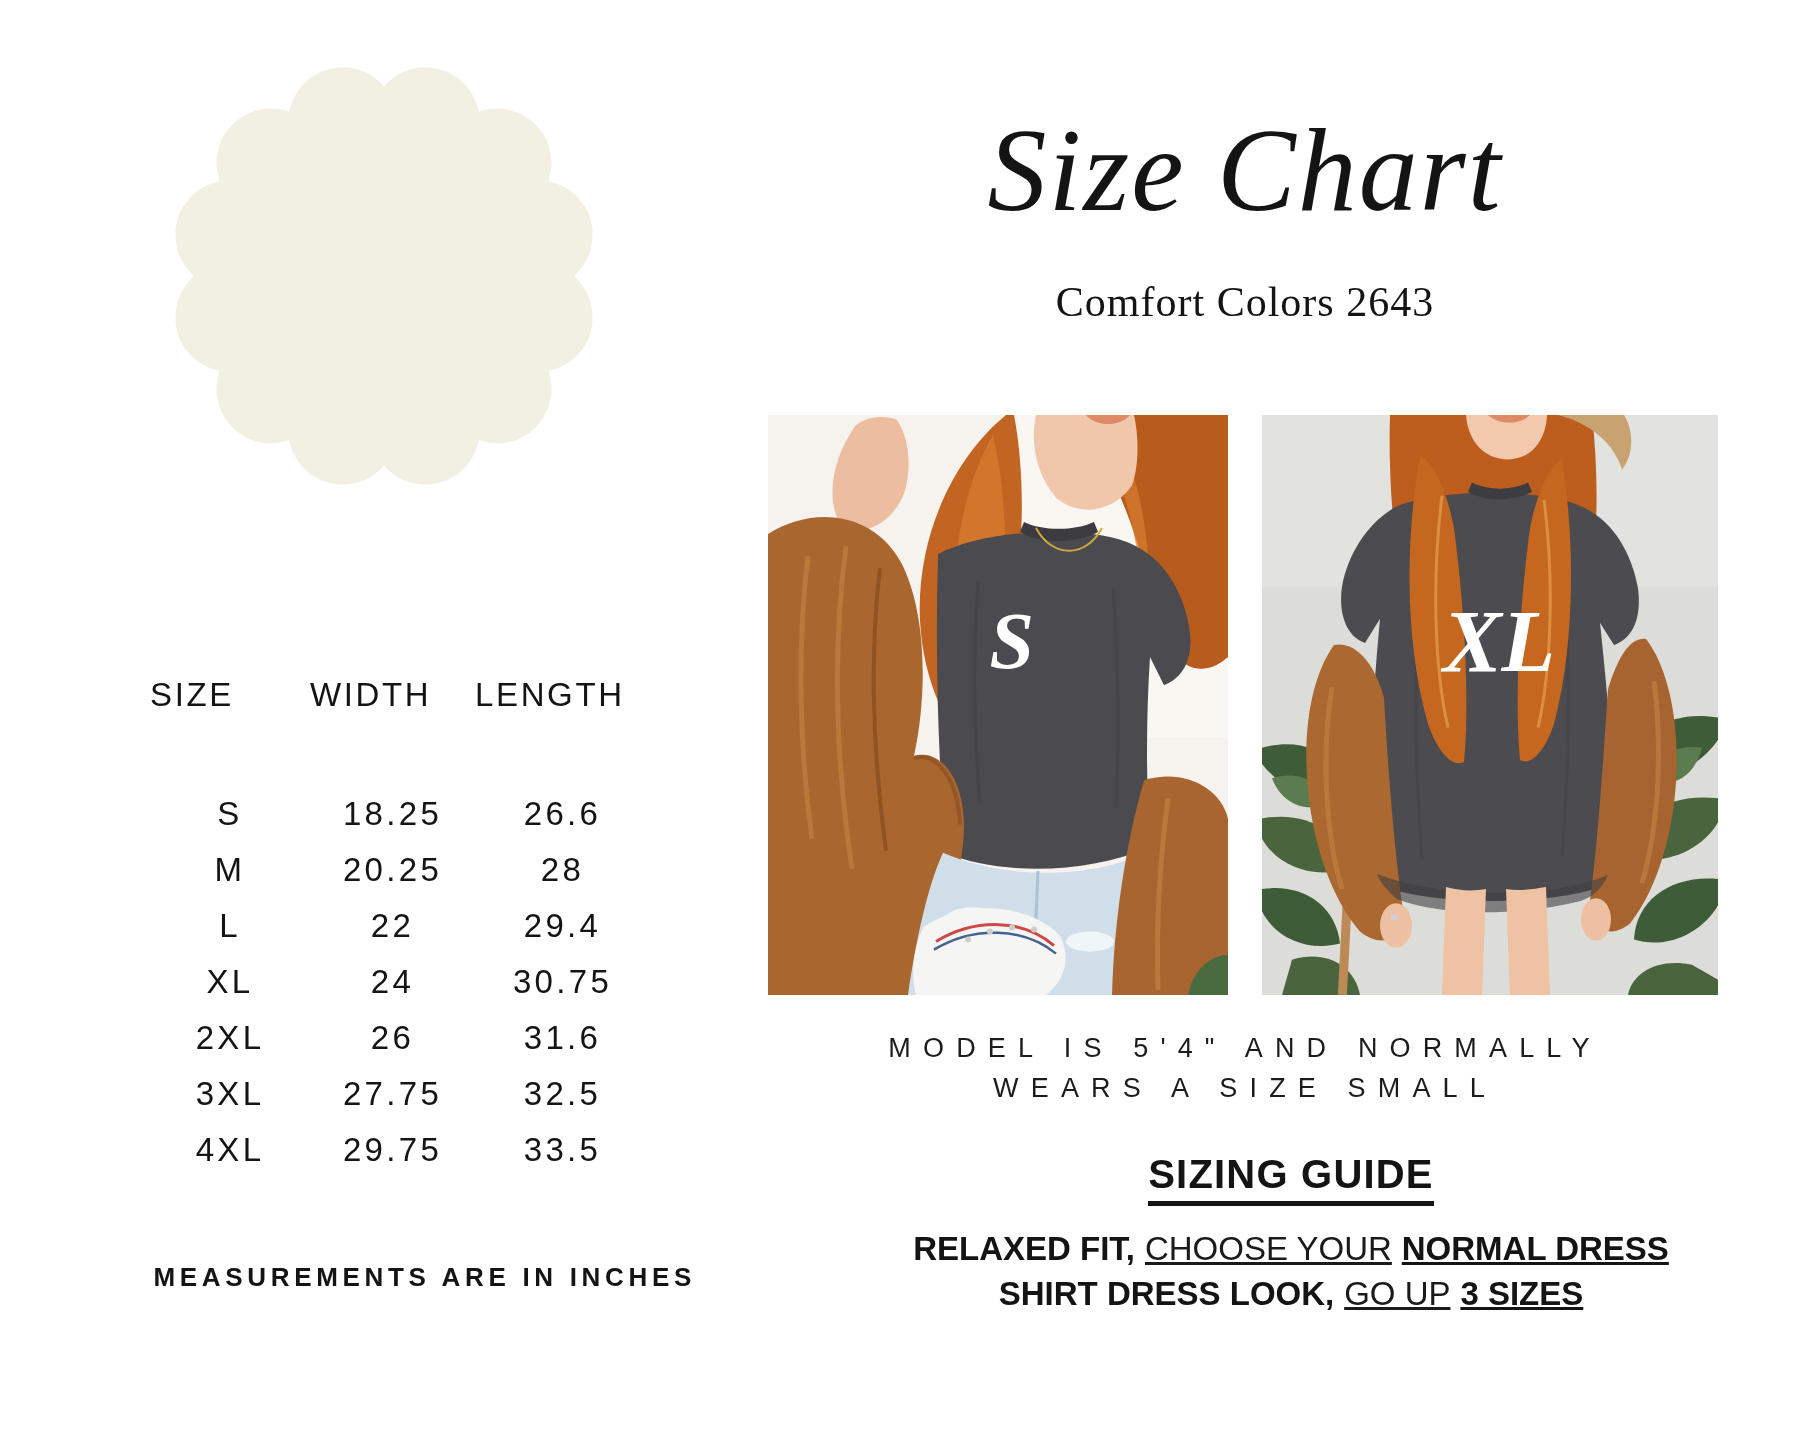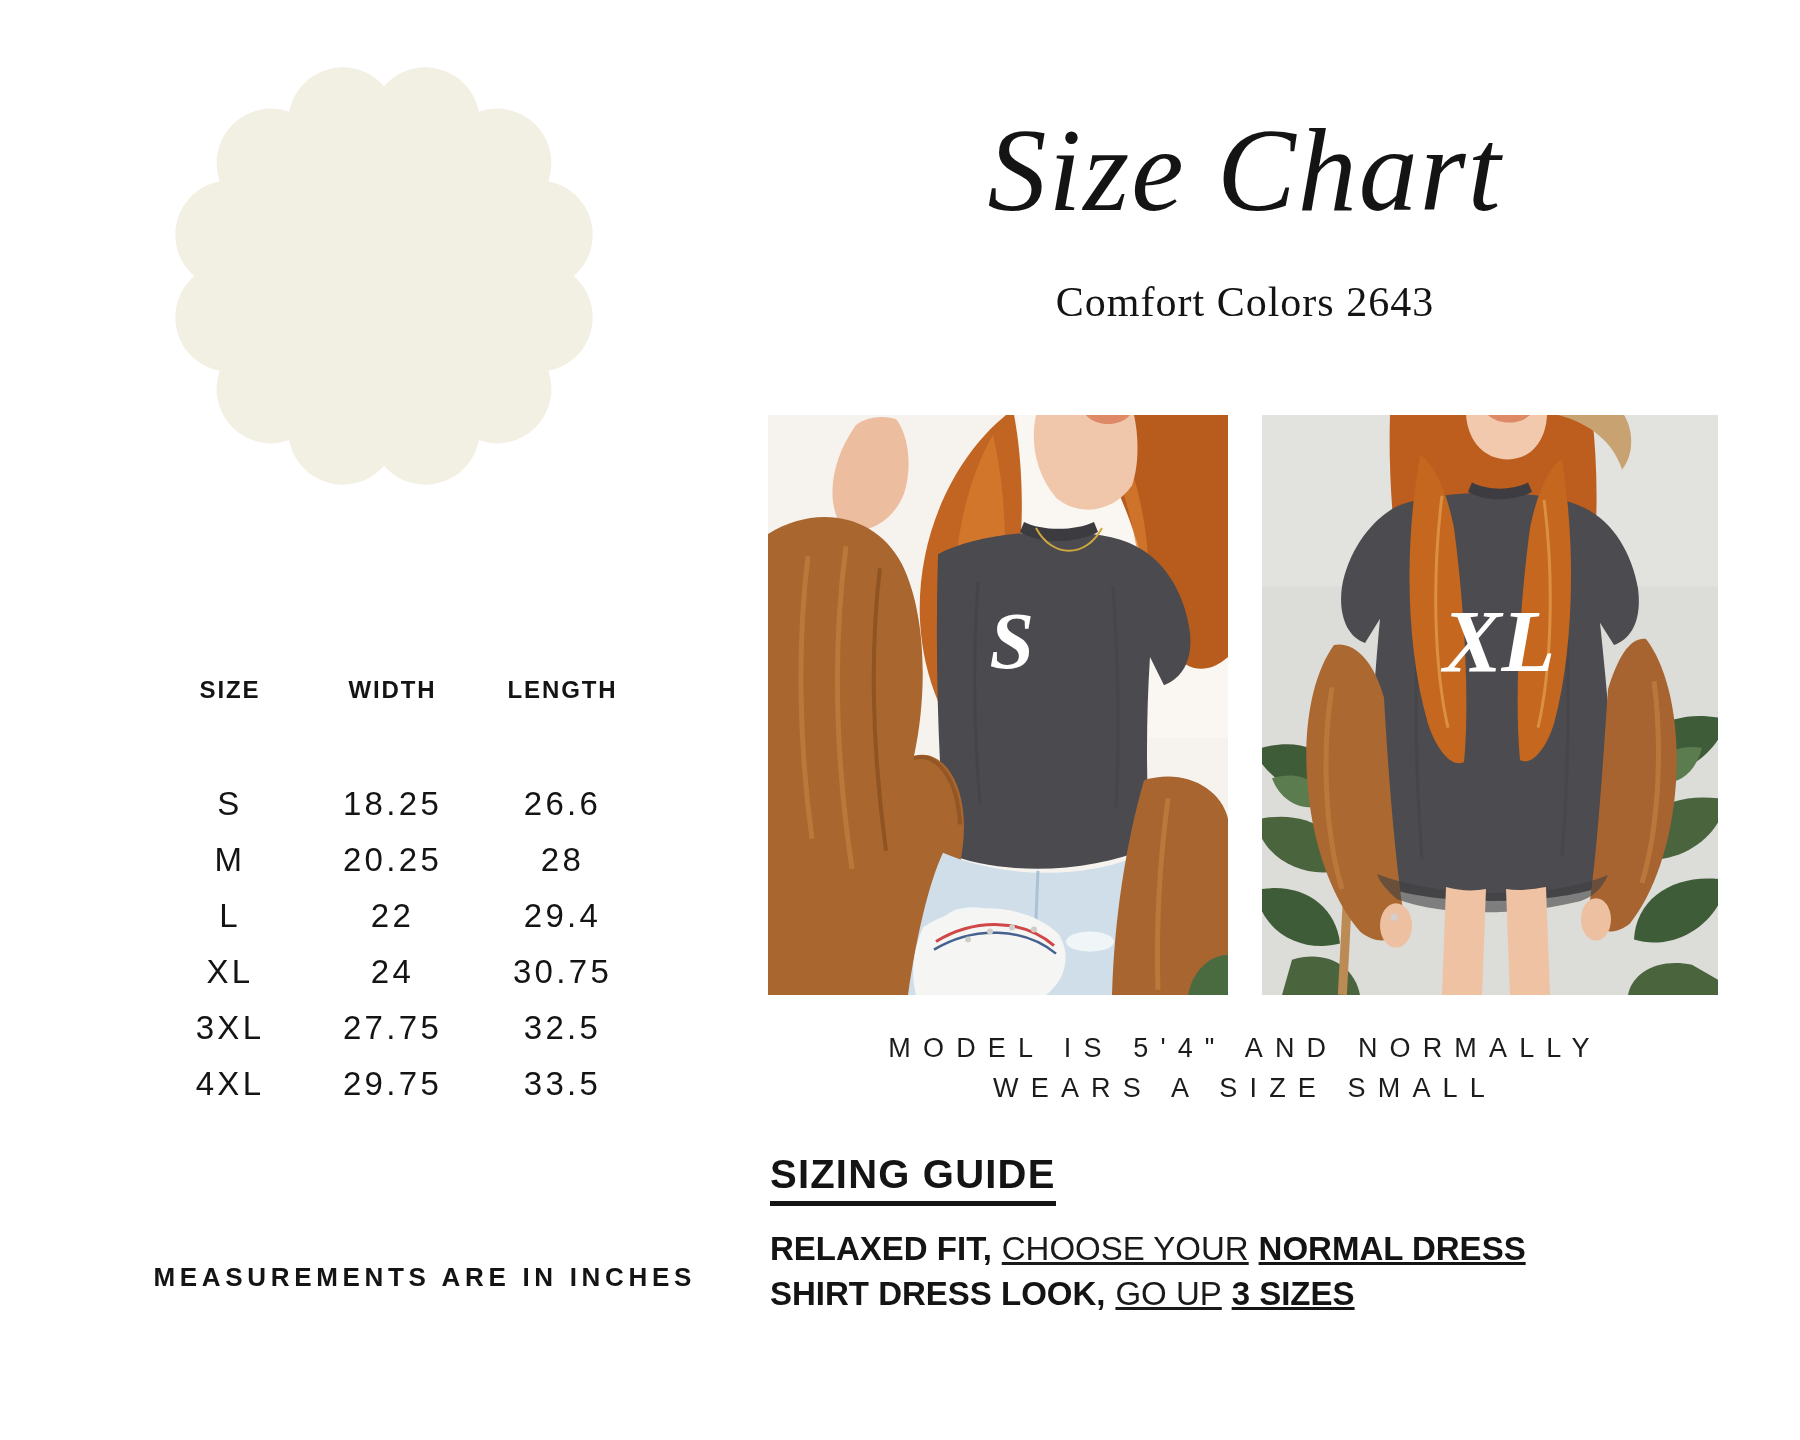--- a/index.html
+++ b/index.html
@@ -12,22 +12,22 @@
   }
   .canvas { position: absolute; inset: 0; }
 
   
   .blob { position: absolute; left: 166px; top: 58px; width: 436px; height: 436px; }
 
   
   .size-table { position: absolute; left: 150px; top: 676px; width: 500px; }
   .table-head {
     display: grid; grid-template-columns: 160px 165px 175px;
-    font-weight: 700; font-size: 24px; letter-spacing: 0.08em;
-    text-align: center;
+    font-weight: 400; font-size: 33px; letter-spacing: 0.08em;
+    text-align: left;
   }
   .table-rows { margin-top: 72px; }
   .table-row {
     display: grid; grid-template-columns: 160px 165px 175px;
     height: 56px; align-items: center;
     font-size: 33px; letter-spacing: 0.1em; font-weight: 400;
     text-align: center;
   }
   .table-footnote {
     position: absolute; left: 150px; top: 1262px; width: 546px;
@@ -64,21 +64,21 @@
   .photo-xl .shirt-letter { left: 52%; top: 39%; font-size: 88px; }
 
   .photo-caption {
     position: absolute; left: 770px; top: 1028px; width: 950px;
     text-align: center; font-size: 27px; font-weight: 400;
     letter-spacing: 0.45em; line-height: 40px; color: #1c1c1c;
     white-space: nowrap;
   }
 
   
-  .sizing-guide { position: absolute; left: 770px; top: 1152px; width: 950px; }
+  .sizing-guide { position: absolute; left: 816px; top: 1152px; width: 950px; text-align: center; }
   .guide-heading {
     display: inline-block; font-size: 40px; font-weight: 700; letter-spacing: 0.03em;
     border-bottom: 5px solid #141414; padding-bottom: 4px;
   }
   .guide-lines { margin-top: 20px; font-size: 33px; line-height: 45px; white-space: nowrap; }
   .guide-line .seg + .seg { margin-left: 0.3em; text-decoration: underline; }
   .guide-line .b { font-weight: 700; }
   .guide-line .n { font-weight: 400; color: #1a1a1a; }
 </style>
 </head>
@@ -111,20 +111,25 @@
         <span>L</span>
         <span>22</span>
         <span>29.4</span>
       </div>
       <div class="table-row">
         <span>XL</span>
         <span>24</span>
         <span>30.75</span>
       </div>
       <div class="table-row">
+        <span>2XL</span>
+        <span>26</span>
+        <span>31.6</span>
+      </div>
+      <div class="table-row">
         <span>3XL</span>
         <span>27.75</span>
         <span>32.5</span>
       </div>
       <div class="table-row">
         <span>4XL</span>
         <span>29.75</span>
         <span>33.5</span>
       </div>
     </div>

